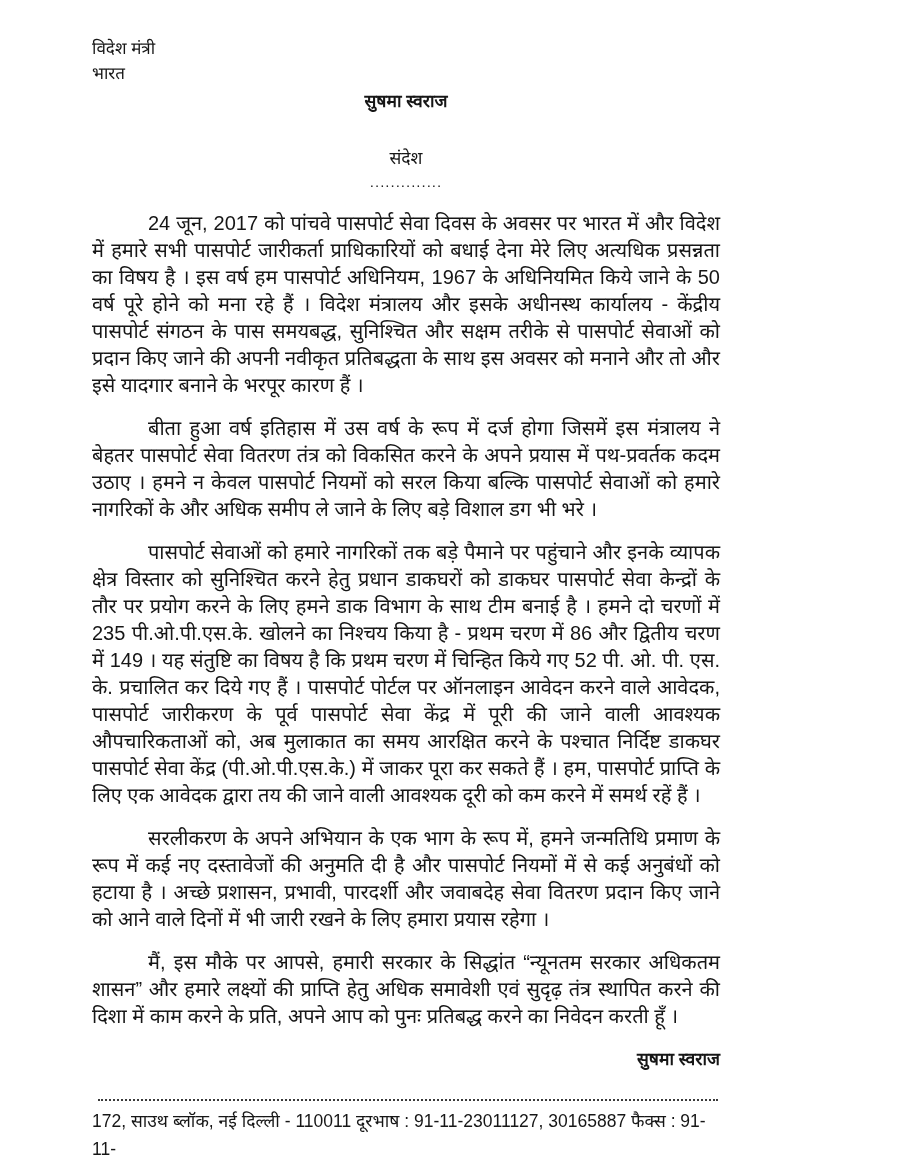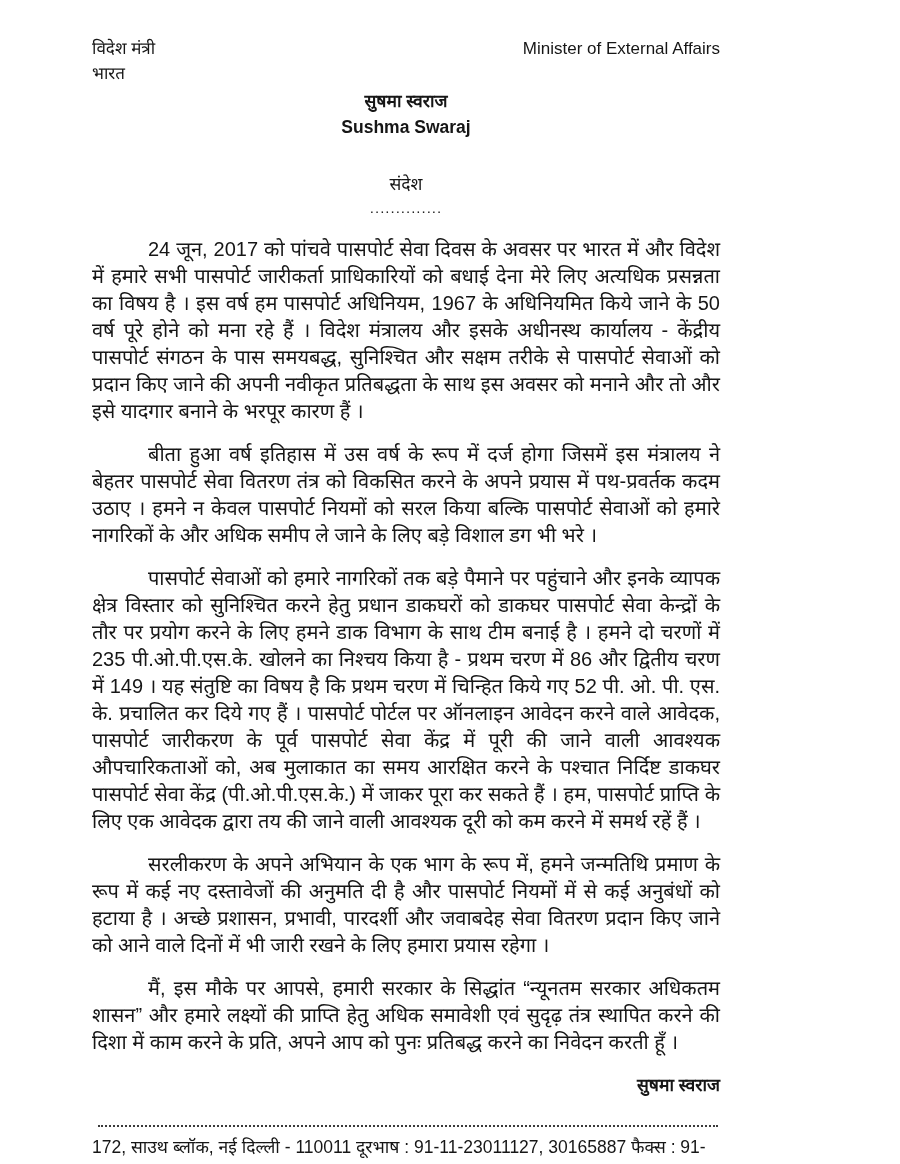--- a/index.html
+++ b/index.html
@@ -75,27 +75,25 @@
 <body>
 
 <div class="page">
 
   <div class="hdr">
     <div class="hdr-left">
       <div>विदेश मंत्री</div>
       <div>भारत</div>
     </div>
     <div class="hdr-right">
-      <div>Minister of External Affairs</div>
     </div>
   </div>
 
   <div class="names">
     <div>सुषमा स्वराज</div>
-    <div>Sushma Swaraj</div>
   </div>
 
   <div class="subject-title">संदेश</div>
   <div class="subject-dots">..............</div>
 
   <div class="body-text">
     <p class="para first">24 जून, 2017 को पांचवे पासपोर्ट सेवा दिवस के अवसर पर भारत में और विदेश में हमारे सभी पासपोर्ट जारीकर्ता प्राधिकारियों को बधाई देना मेरे लिए अत्यधिक प्रसन्नता का विषय है । इस वर्ष हम पासपोर्ट अधिनियम, 1967 के अधिनियमित किये जाने के 50 वर्ष पूरे होने को मना रहे हैं । विदेश मंत्रालय और इसके अधीनस्थ कार्यालय - केंद्रीय पासपोर्ट संगठन के पास समयबद्ध, सुनिश्चित और सक्षम तरीके से पासपोर्ट सेवाओं को प्रदान किए जाने की अपनी नवीकृत प्रतिबद्धता के साथ इस अवसर को मनाने और तो और इसे यादगार बनाने के भरपूर कारण हैं ।</p>
     <p class="para">बीता हुआ वर्ष इतिहास में उस वर्ष के रूप में दर्ज होगा जिसमें इस मंत्रालय ने बेहतर पासपोर्ट सेवा वितरण तंत्र को विकसित करने के अपने प्रयास में पथ-प्रवर्तक कदम उठाए । हमने न केवल पासपोर्ट नियमों को सरल किया बल्कि पासपोर्ट सेवाओं को हमारे नागरिकों के और अधिक समीप ले जाने के लिए बड़े विशाल डग भी भरे ।</p>
     <p class="para">पासपोर्ट सेवाओं को हमारे नागरिकों तक बड़े पैमाने पर पहुंचाने और इनके व्यापक क्षेत्र विस्तार को सुनिश्चित करने हेतु प्रधान डाकघरों को डाकघर पासपोर्ट सेवा केन्द्रों के तौर पर प्रयोग करने के लिए हमने डाक विभाग के साथ टीम बनाई है । हमने दो चरणों में 235 पी.ओ.पी.एस.के. खोलने का निश्चय किया है - प्रथम चरण में 86 और द्वितीय चरण में 149 । यह संतुष्टि का विषय है कि प्रथम चरण में चिन्हित किये गए 52 पी. ओ. पी. एस. के. प्रचालित कर दिये गए हैं । पासपोर्ट पोर्टल पर ऑनलाइन आवेदन करने वाले आवेदक, पासपोर्ट जारीकरण के पूर्व पासपोर्ट सेवा केंद्र में पूरी की जाने वाली आवश्यक औपचारिकताओं को, अब मुलाकात का समय आरक्षित करने के पश्चात निर्दिष्ट डाकघर पासपोर्ट सेवा केंद्र (पी.ओ.पी.एस.के.) में जाकर पूरा कर सकते हैं । हम, पासपोर्ट प्राप्ति के लिए एक आवेदक द्वारा तय की जाने वाली आवश्यक दूरी को कम करने में समर्थ रहें हैं ।</p>
     <p class="para">सरलीकरण के अपने अभियान के एक भाग के रूप में, हमने जन्मतिथि प्रमाण के रूप में कई नए दस्तावेजों की अनुमति दी है और पासपोर्ट नियमों में से कई अनुबंधों को हटाया  है । अच्छे प्रशासन, प्रभावी, पारदर्शी और जवाबदेह सेवा वितरण प्रदान किए जाने को आने वाले दिनों में भी जारी रखने के लिए हमारा प्रयास रहेगा ।</p>

